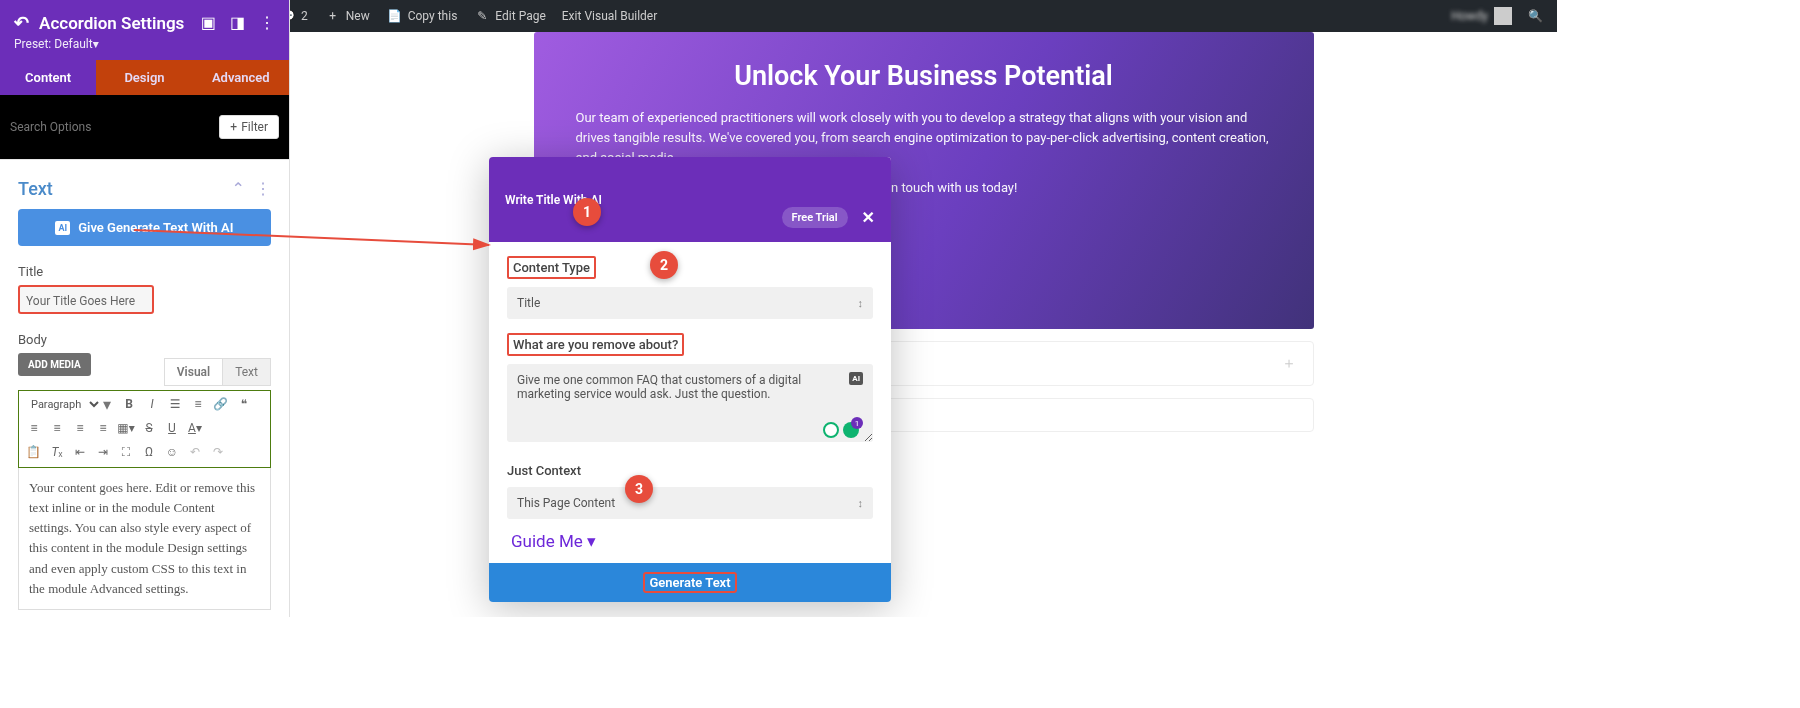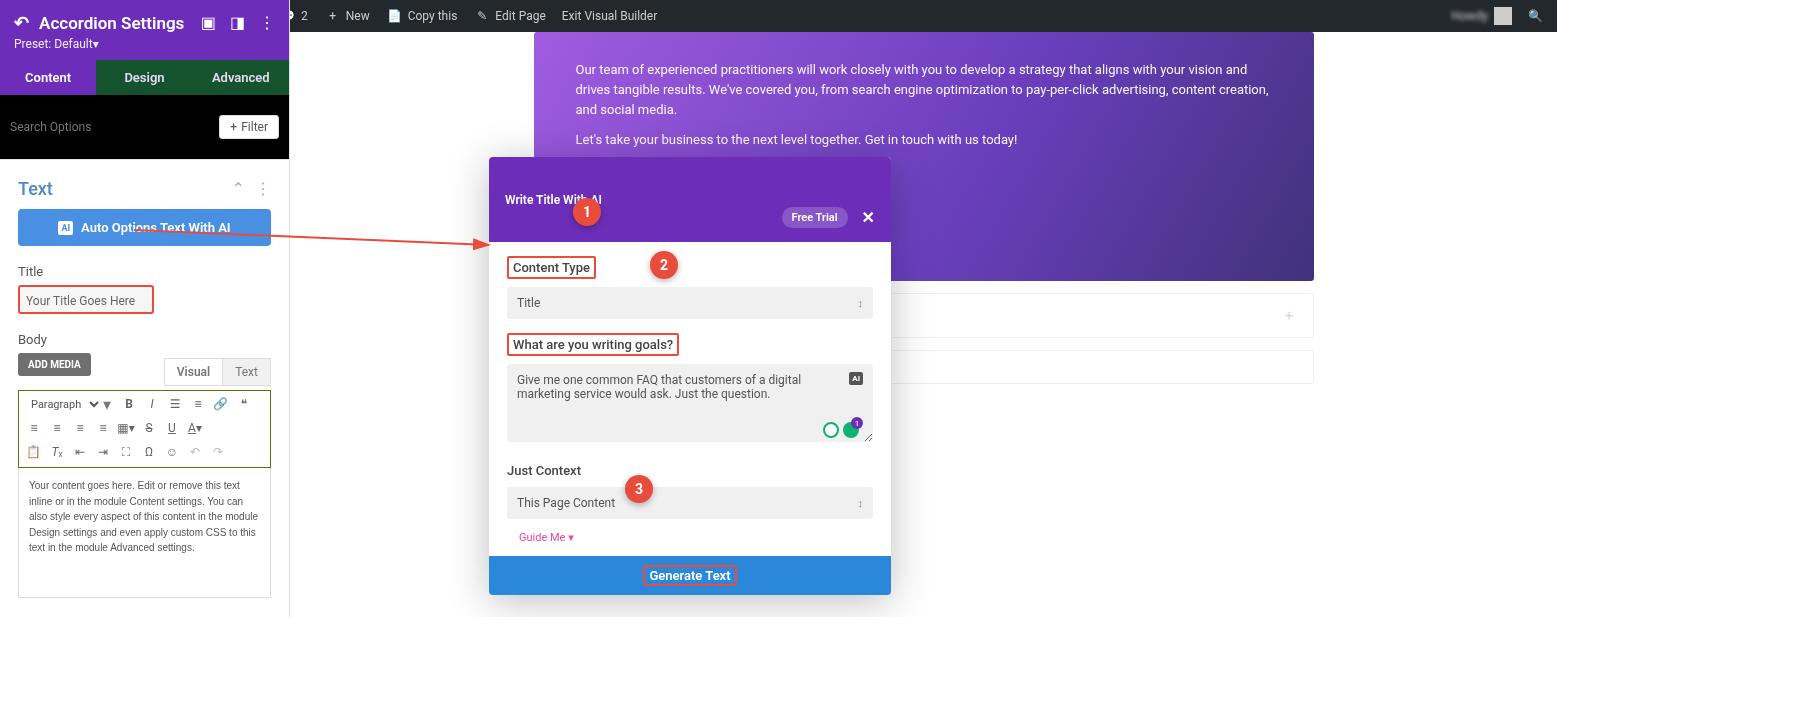--- a/index.html
+++ b/index.html
@@ -12,21 +12,21 @@
 .ab-icon{width:18px;height:18px;display:inline-flex;align-items:center;justify-content:center;margin-right:4px;}
 
 
 .sidebar{position:absolute;left:0;top:0;bottom:0;width:290px;background:#fff;color:#333;border-right:1px solid #e0e0e0;overflow:hidden;}
 .sb-header{background:#6c2eb9;color:#fff;padding:12px 14px 8px;}
 .sb-header-top{display:flex;align-items:center;justify-content:space-between;}
 .sb-header-left{display:flex;align-items:center;gap:10px;}
 .sb-title{font-size:17px;font-weight:600;}
 .sb-preset{font-size:12px;margin-top:4px;opacity:.9;display:inline-flex;align-items:center;}
 .sb-icons{display:flex;align-items:center;gap:14px;}
-.sb-tabs{background:#14532d;display:flex;}
+.sb-tabs{background:#c2410c;display:flex;}
 .sb-tab{flex:1;text-align:center;padding:10px 0;color:#e5d9f6;font-size:13px;font-weight:600;cursor:pointer;}
 .sb-tab.active{background:#6c2eb9;color:#fff;}
 .sb-search-row{display:flex;align-items:center;justify-content:space-between;padding:20px 10px;background:#000000;border-bottom:1px solid #e7e7e7;}
 .sb-search{border:none;background:transparent;font-size:12px;color:#888;flex:1;outline:none;}
 .sb-filter{background:#fff;border:1px solid #ddd;border-radius:3px;padding:4px 10px;font-size:12px;color:#555;display:flex;align-items:center;gap:4px;cursor:pointer;}
 .sb-body{padding:12px 18px 18px;background:#fff;}
 .sb-section-header{display:flex;align-items:center;justify-content:space-between;color:#3c7fb3;margin:6px 0 10px;}
 .sb-section-title{font-size:18px;font-weight:500;color:#4a8ac9;}
 .sb-section-icons{display:flex;align-items:center;gap:10px;color:#a8a8d8;}
 .ai-btn{background:#4a90e2;border:none;color:#fff;width:100%;padding:11px 0;border-radius:4px;font-size:13px;font-weight:600;display:flex;align-items:center;justify-content:center;gap:8px;cursor:pointer;}
@@ -36,21 +36,21 @@
 .title-input{border:none;background:transparent;font-size:12px;color:#666;outline:none;width:120px;}
 .add-media{background:#6f6f6f;color:#fff;border:none;font-size:10px;font-weight:700;padding:6px 10px;border-radius:3px;cursor:pointer;}
 .editor-tabs{display:flex;justify-content:flex-end;margin-top:-18px;margin-bottom:4px;}
 .ed-tab{font-size:12px;color:#777;padding:6px 12px;background:#f0f0f0;border:1px solid #ddd;cursor:pointer;}
 .ed-tab.active{background:#fff;font-weight:600;}
 .ed-tab:first-child{border-right:none;}
 .toolbar{border:1px solid #4d7c0f;padding:2px 4px 2px;}
 .tb-row{display:flex;align-items:center;flex-wrap:wrap;gap:1px;margin-bottom:2px;}
 .tb-sel{font-size:11px;color:#555;border:none;background:#fff;padding:2px 4px;}
 .tb-btn{width:22px;height:22px;display:flex;align-items:center;justify-content:center;color:#666;font-size:12px;cursor:pointer;}
-.editor-body{border:1px solid #ddd;border-top:none;padding:10px;font-size:10px;line-height:1.55;color:#555;font-family:Liberation Sans, sans-serif;min-height:130px;}
+.editor-body{border:1px solid #ddd;border-top:none;padding:10px;font-size:13px;line-height:1.55;color:#555;font-family:Liberation Serif, serif;min-height:130px;}
 
 
 .canvas{position:absolute;left:290px;right:0;top:32px;bottom:0;background:#fff;padding:0;}
 .hero{width:780px;margin:0 auto;background:linear-gradient(120deg,#a05ce0 0%,#6b3fbf 55%,#41327a 100%);color:#fff;padding:28px 42px 120px;border-radius:3px;position:relative;}
 .hero h1{font-size:27px;font-weight:600;text-align:center;margin-bottom:16px;}
 .hero p{font-size:13px;line-height:1.55;margin-bottom:10px;opacity:.95;}
 .faq-row{width:780px;margin:12px auto 0;border:1px solid #eee;border-radius:4px;padding:12px 16px;display:flex;justify-content:space-between;align-items:center;color:#aaa;font-size:13px;}
 .faq-row .plus{color:#ccc;font-size:15px;}
 
 
@@ -66,21 +66,21 @@
 .m-select{width:100%;background:#f0f0f0;border:none;border-radius:3px;padding:9px 10px;font-size:12px;color:#555;margin-top:8px;appearance:none;position:relative;}
 .sel-wrap{position:relative;margin-top:8px;}
 .sel-wrap::after{content:'\2195';position:absolute;right:10px;top:50%;transform:translateY(-50%);color:#888;font-size:11px;}
 .m-textarea-wrap{position:relative;margin-top:8px;}
 .m-textarea{width:100%;background:#f0f0f0;border:none;border-radius:3px;padding:9px 34px 9px 10px;font-size:12px;color:#555;min-height:78px;resize:both;font-family:inherit;}
 .ai-tag{position:absolute;right:10px;top:8px;background:#555;color:#fff;font-size:8px;font-weight:700;padding:2px 3px;border-radius:2px;}
 .grammarly{position:absolute;right:14px;bottom:8px;display:flex;gap:4px;}
 .g1{width:16px;height:16px;border-radius:50%;background:#fff;border:2px solid #0db36f;}
 .g2{width:16px;height:16px;border-radius:50%;background:#0db36f;position:relative;}
 .g2::after{content:'1';position:absolute;top:-5px;right:-4px;background:#6c2eb9;color:#fff;font-size:8px;width:12px;height:12px;border-radius:50%;display:flex;align-items:center;justify-content:center;}
-.guide{color:#ec4899;font-size:11px;margin:12px 12px 4px;cursor:pointer;}
+.guide{color:#6d28d9;font-size:17px;margin:12px 4px 4px;cursor:pointer;}
 .generate{background:#2b87da;color:#fff;border:none;width:100%;padding:12px 0;font-size:13px;font-weight:600;cursor:pointer;}
 .gen-box{border:2px solid #e74c3c;padding:1px 4px;border-radius:3px;}
 
 
 .anno{position:absolute;width:28px;height:28px;background:#e74c3c;color:#fff;border-radius:50%;display:flex;align-items:center;justify-content:center;font-size:14px;font-weight:700;box-shadow:0 2px 6px rgba(0,0,0,.3);z-index:50;}
 .arrow{position:absolute;z-index:40;}
 
 .sep{margin-top:14px;}
 </style>
 </head>
@@ -161,21 +161,21 @@
   <div class="sb-body">
     <div class="sb-section-header">
       <span class="sb-section-title">Text</span>
       <div class="sb-section-icons">
         <span>⌃</span>
         <span>⋮</span>
       </div>
     </div>
     <button class="ai-btn">
         <span class="ai-badge">AI</span>
-        <span>Auto Options Text With AI</span>
+        <span>Give Generate Text With AI</span>
       </button>
     <div class="field-label">Title</div>
     <div class="title-input-wrap">
       <input class="title-input" value="Your Title Goes Here" style="">
     </div>
     <div class="field-label">Body</div>
     <div style="display:flex;align-items:flex-start;justify-content:space-between;">
       <button class="add-media">ADD MEDIA</button>
     </div>
     <div class="editor-tabs">
@@ -223,20 +223,21 @@
         <span class="tb-btn" style="color:#bbb;">↷</span>
       </div>
     </div>
     <div class="editor-body">Your content goes here. Edit or remove this text inline or in the module Content settings. You can also style every aspect of this content in the module Design settings and even apply custom CSS to this text in the module Advanced settings.</div>
     
   </div>
 </div>
 
 <div class="canvas">
   <div class="hero">
+    <h1>Unlock Your Business Potential</h1>
     <p>Our team of experienced practitioners will work closely with you to develop a strategy that aligns with your vision and drives tangible results. We've covered you, from search engine optimization to pay-per-click advertising, content creation, and social media.</p>
     <p>Let's take your business to the next level together. Get in touch with us today!</p>
   </div>
   <div class="faq-row">
     <span>Your Title Goes Here</span>
     <span class="plus">＋</span>
   </div>
   <div class="faq-row" style="height:34px;">
     <span></span>
   </div>
@@ -249,21 +250,21 @@
       <span class="free-trial">Free Trial</span>
       <span class="modal-close">✕</span>
     </div>
   </div>
   <div class="modal-body">
     <span class="m-label boxed">Content Type</span>
     <div class="sel-wrap">
       <select class="m-select" style="margin-top:0;"><option>Title</option></select>
     </div>
     <div class="sep"></div>
-    <span class="m-label boxed">What are you writing goals?</span>
+    <span class="m-label boxed">What are you remove about?</span>
     <div class="m-textarea-wrap">
       <textarea class="m-textarea" style="">Give me one common FAQ that customers of a digital marketing service would ask. Just the question.</textarea>
       <span class="ai-tag">AI</span>
       <div class="grammarly">
           <span class="g1"></span>
           <span class="g2"></span>
         </div>
     </div>
     <div class="sep"></div>
     <span class="m-label">Just Context</span>

